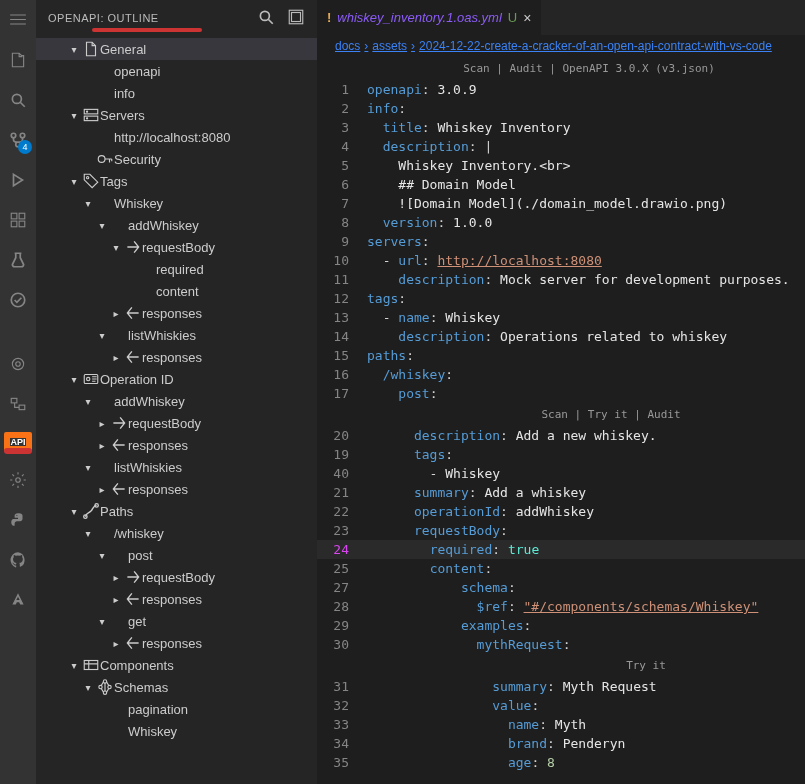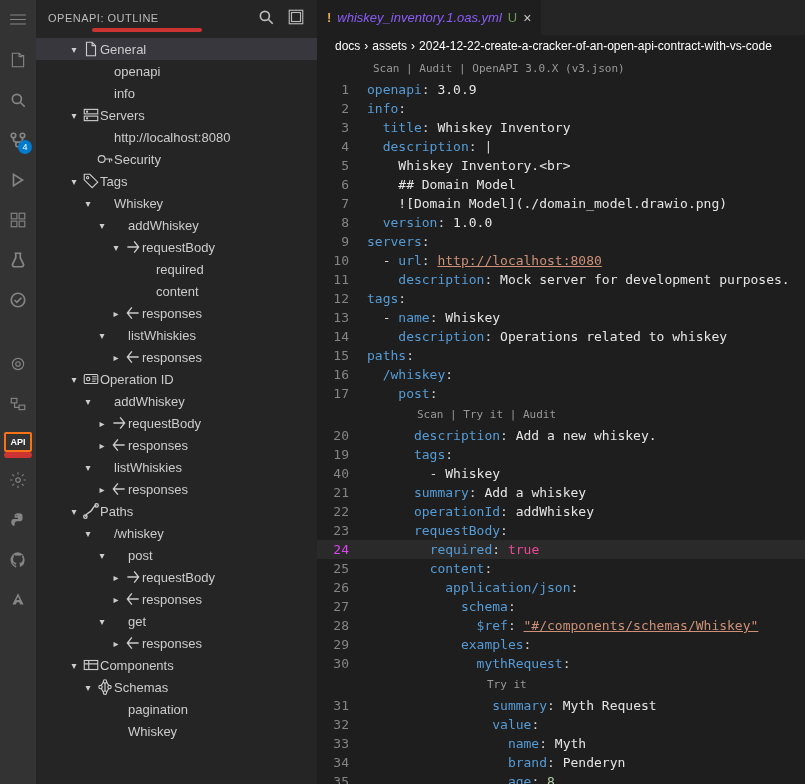--- a/index.html
+++ b/index.html
@@ -160,27 +160,29 @@
     }
     .tab-close {
       color: #cccccc;
       font-size: 14px;
     }
     .breadcrumbs {
       display: flex;
       align-items: center;
       padding: 4px 18px;
       font-size: 12px;
-      color: #ffffff;
+      color: #3b82f6;
       gap: 4px;
+      text-decoration: underline;
     }
     .codelens {
       color: #999999;
       font-size: 11px;
       padding: 2px 0 2px 56px;
+      text-align: center;
     }
     .editor {
       flex: 1;
       overflow: auto;
       font-family: "Consolas", "Menlo", monospace;
       font-size: 13px;
       line-height: 19px;
     }
     .line {
       display: flex;
@@ -199,21 +201,21 @@
     .line.highlighted .line-no {
       color: #d946ef;
     }
     .line-content {
       white-space: pre;
       color: #d4d4d4;
     }
     .tok-key { color: #569cd6; }
     .tok-str { color: #e5e5e5; }
     .tok-num { color: #b5cea8; }
-    .tok-bool { color: #ec4899; }
+    .tok-bool { color: #5eead4; }
     .tok-punc { color: #d4d4d4; }
     .tok-url { color: #ce9178; text-decoration: underline; }
     .tok-ref { color: #ce9178; text-decoration: underline; }
     svg { width: 18px; height: 18px; }
   </style>
 </head>
 <body>
 
 <div class="activity-bar">
   <div class="activity-icon">
@@ -273,21 +275,21 @@
         <circle cx="8" cy="8" r="2"></circle>
       </svg>
   </div>
   <div class="activity-icon">
     <svg viewBox="0 0 16 16" fill="none" stroke="currentColor" stroke-width="1">
         <rect x="2" y="3" width="5" height="4"></rect>
         <rect x="9" y="9" width="5" height="4"></rect>
         <path d="M5 7v4h4"></path>
       </svg>
   </div>
-  <div class="activity-icon active" style="width:28px;height:20px;border:2px solid #f97316;border-radius:2px;font-size:9px;font-weight:bold;">API
+  <div class="activity-icon active" style="width:28px;height:20px;border:6px solid #f97316;border-radius:2px;font-size:9px;font-weight:bold;">API
     <div class="activity-highlight"></div>
   </div>
   <div class="activity-icon">
     <svg viewBox="0 0 16 16" fill="none" stroke="currentColor" stroke-width="1">
         <circle cx="8" cy="8" r="2"></circle>
         <path d="M8 1v2M8 13v2M3 3l1.5 1.5M11.5 11.5L13 13M1 8h2M13 8h2M3 13l1.5-1.5M11.5 4.5L13 3"></path>
       </svg>
   </div>
   <div class="activity-icon">
     <svg viewBox="0 0 16 16" fill="#858585">
@@ -685,24 +687,20 @@
       </div>
       <div class="line highlighted">
         <span class="line-no">24</span>
         <span class="line-content"><span class="tok-punc">        </span><span class="tok-key">required</span><span class="tok-punc">: </span><span class="tok-bool">true</span></span>
       </div>
       <div class="line">
         <span class="line-no">25</span>
         <span class="line-content"><span class="tok-punc">        </span><span class="tok-key">content</span><span class="tok-punc">:</span></span>
       </div>
       <div class="line">
-        <span class="line-no">26</span>
-        <span class="line-content"><span class="tok-punc">          </span><span class="tok-key">application/json</span><span class="tok-punc">:</span></span>
-      </div>
-      <div class="line">
         <span class="line-no">27</span>
         <span class="line-content"><span class="tok-punc">            </span><span class="tok-key">schema</span><span class="tok-punc">:</span></span>
       </div>
       <div class="line">
         <span class="line-no">28</span>
         <span class="line-content"><span class="tok-punc">              </span><span class="tok-key">$ref</span><span class="tok-punc">: </span><span class="tok-ref">"#/components/schemas/Whiskey"</span></span>
       </div>
       <div class="line">
         <span class="line-no">29</span>
         <span class="line-content"><span class="tok-punc">            </span><span class="tok-key">examples</span><span class="tok-punc">:</span></span>

